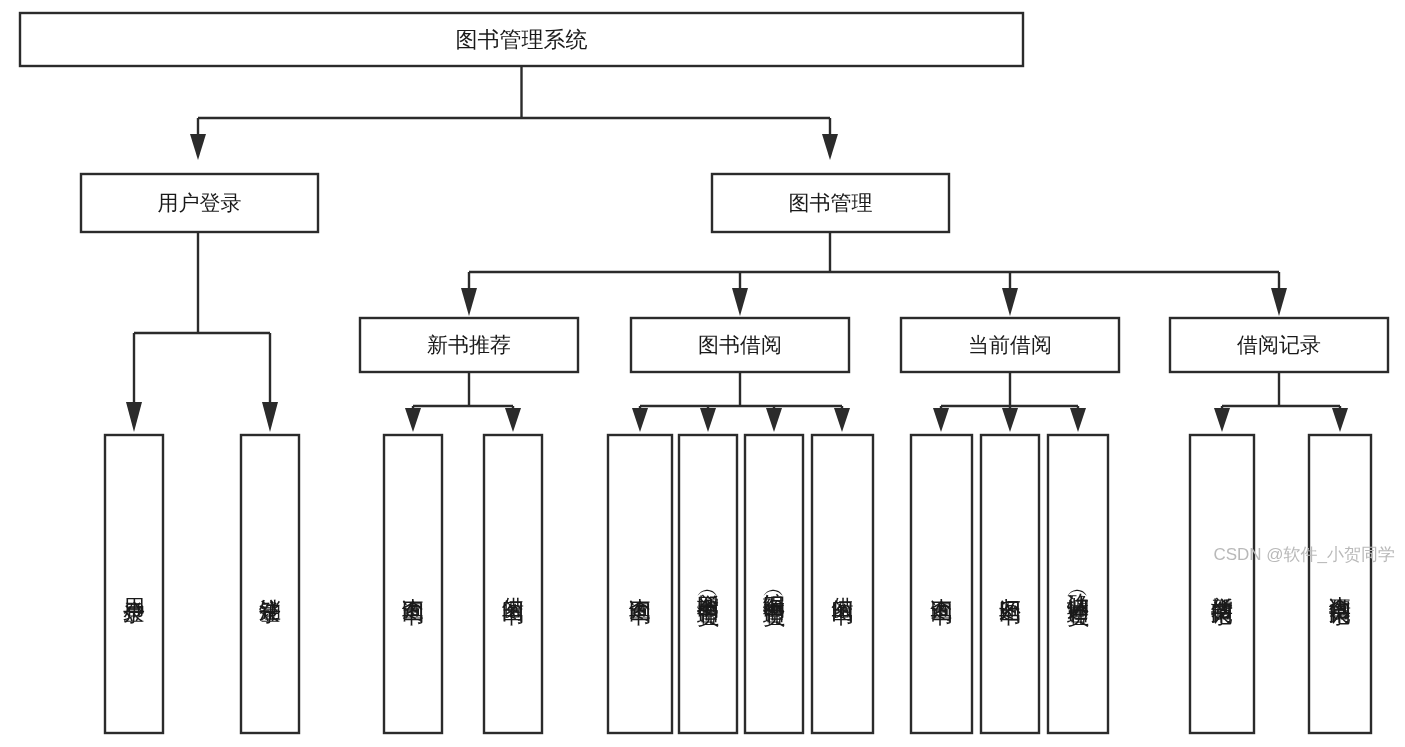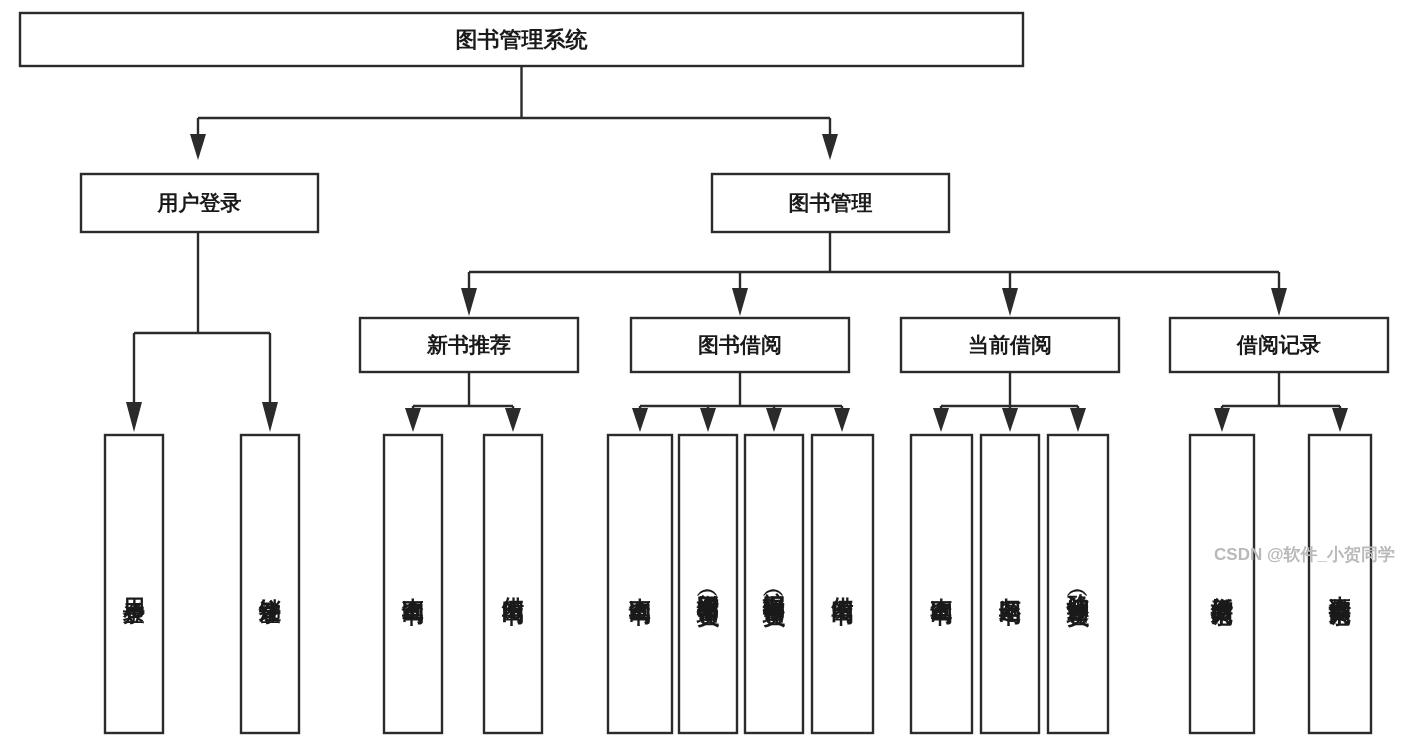--- a/index.html
+++ b/index.html
@@ -11,21 +11,20 @@
     width: 1405px;
     height: 747px;
     font-family: "Liberation Sans", sans-serif;
     overflow: hidden;
   }
   #diagram-root {
     position: relative;
     width: 1405px;
     height: 572px;
     background: #ffffff;
-    font-weight: bold;
   }
   svg#flow-svg {
     position: absolute;
     left: 0;
     top: 0;
     width: 1405px;
     height: 747px;
   }
   .node-box {
     fill: #ffffff;

